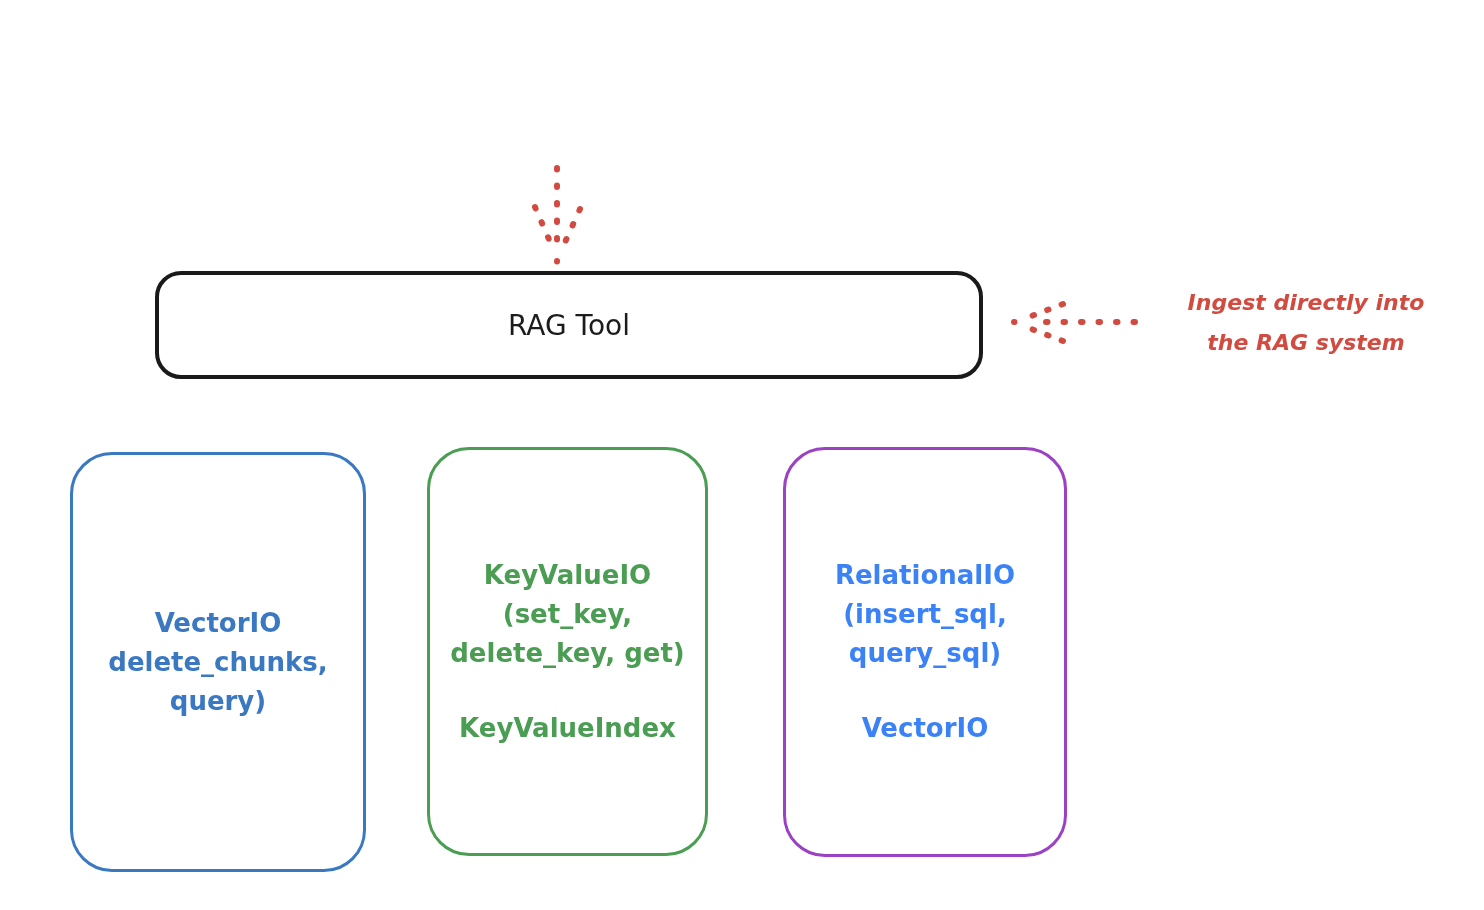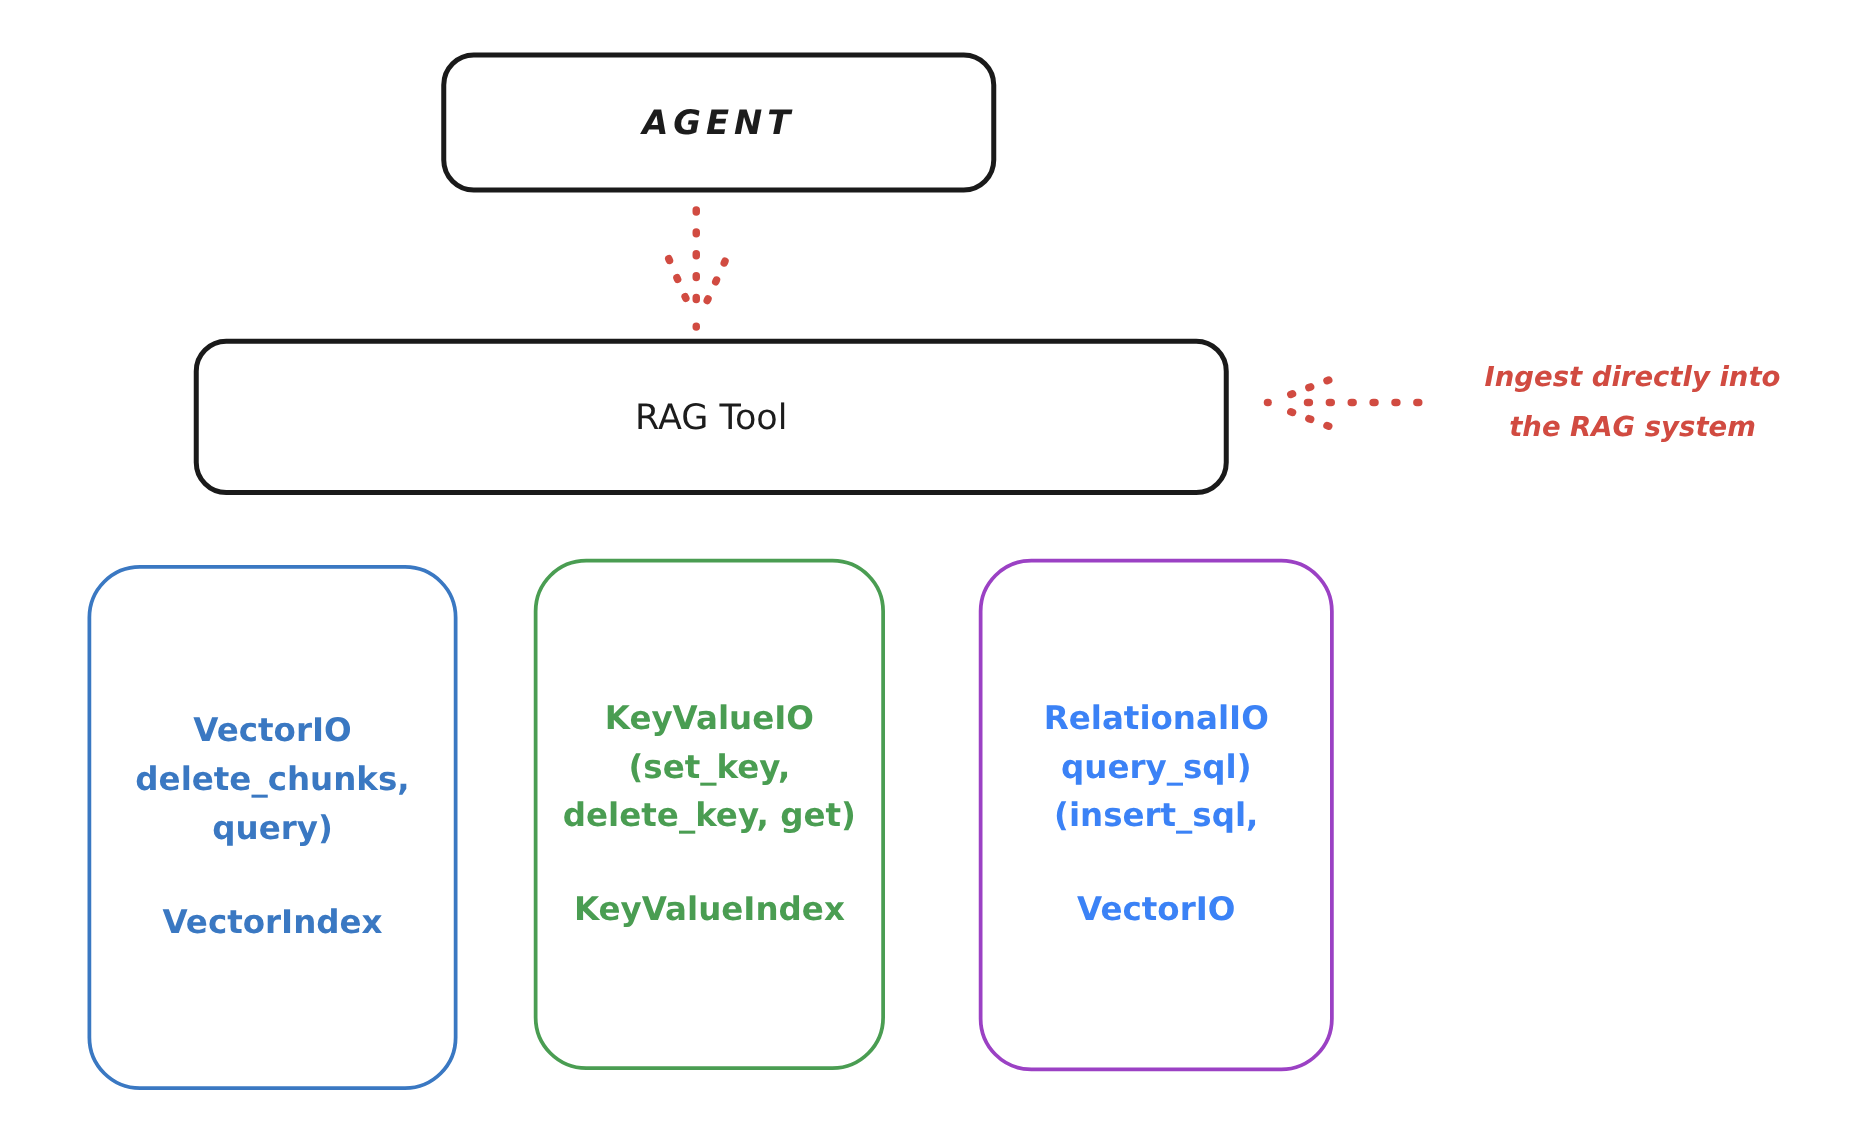--- a/index.html
+++ b/index.html
@@ -32,21 +32,21 @@
     left: 353px; top: 42px; width: 444px; height: 112px;
     border-radius: 26px;
   }
   #agent-box .label {
     font-size: 27px;
     font-weight: 700;
     letter-spacing: 4px;
     font-style: italic;
   }
   #rag-box {
-    left: 155px; top: 271px; width: 828px; height: 125px;
+    left: 155px; top: 271px; width: 828px; height: 108px;
     border-radius: 26px;
   }
   #rag-box .label {
     font-size: 28px;
     font-weight: 500;
   }
   .card {
     border-width: 3.5px;
     border-style: solid;
     border-radius: 42px;
@@ -85,23 +85,20 @@
     position: absolute;
     left: 0; top: 0;
     pointer-events: none;
   }
 </style>
 </head>
 <body>
 
 <div id="canvas">
 
-  <div class="box black-box" id="agent-box">
-    <span class="label">AGENT</span>
-  </div>
 
   <div class="box black-box" id="rag-box">
     <span class="label">RAG Tool</span>
   </div>
 
   <div id="annotation">
     <div>Ingest directly into</div>
     <div>the RAG system</div>
   </div>
 
@@ -119,30 +116,29 @@
       <path d="M1063,304 L1021,320" stroke-dasharray="1.5 14"></path>
       <path d="M1063,341 L1021,325" stroke-dasharray="1.5 14"></path>
       <path d="M1014,322 L1014.5,322" stroke-dasharray="1.5 14"></path>
     </g>
   </svg>
 
   <div class="box card" id="card-vector">
     <div>VectorIO</div>
     <div>delete_chunks,</div>
     <div>query)</div>
-    <div class="index-label">VectorIndex</div>
   </div>
 
   <div class="box card" id="card-keyvalue">
     <div>KeyValueIO</div>
     <div>(set_key,</div>
     <div>delete_key, get)</div>
     <div class="index-label">KeyValueIndex</div>
   </div>
 
   <div class="box card" id="card-relational">
     <div>RelationalIO</div>
+    <div>(insert_sql,</div>
     <div>query_sql)</div>
-    <div>(insert_sql,</div>
     <div class="index-label">VectorIO</div>
   </div>
 
 </div>
 
 </body></html>

